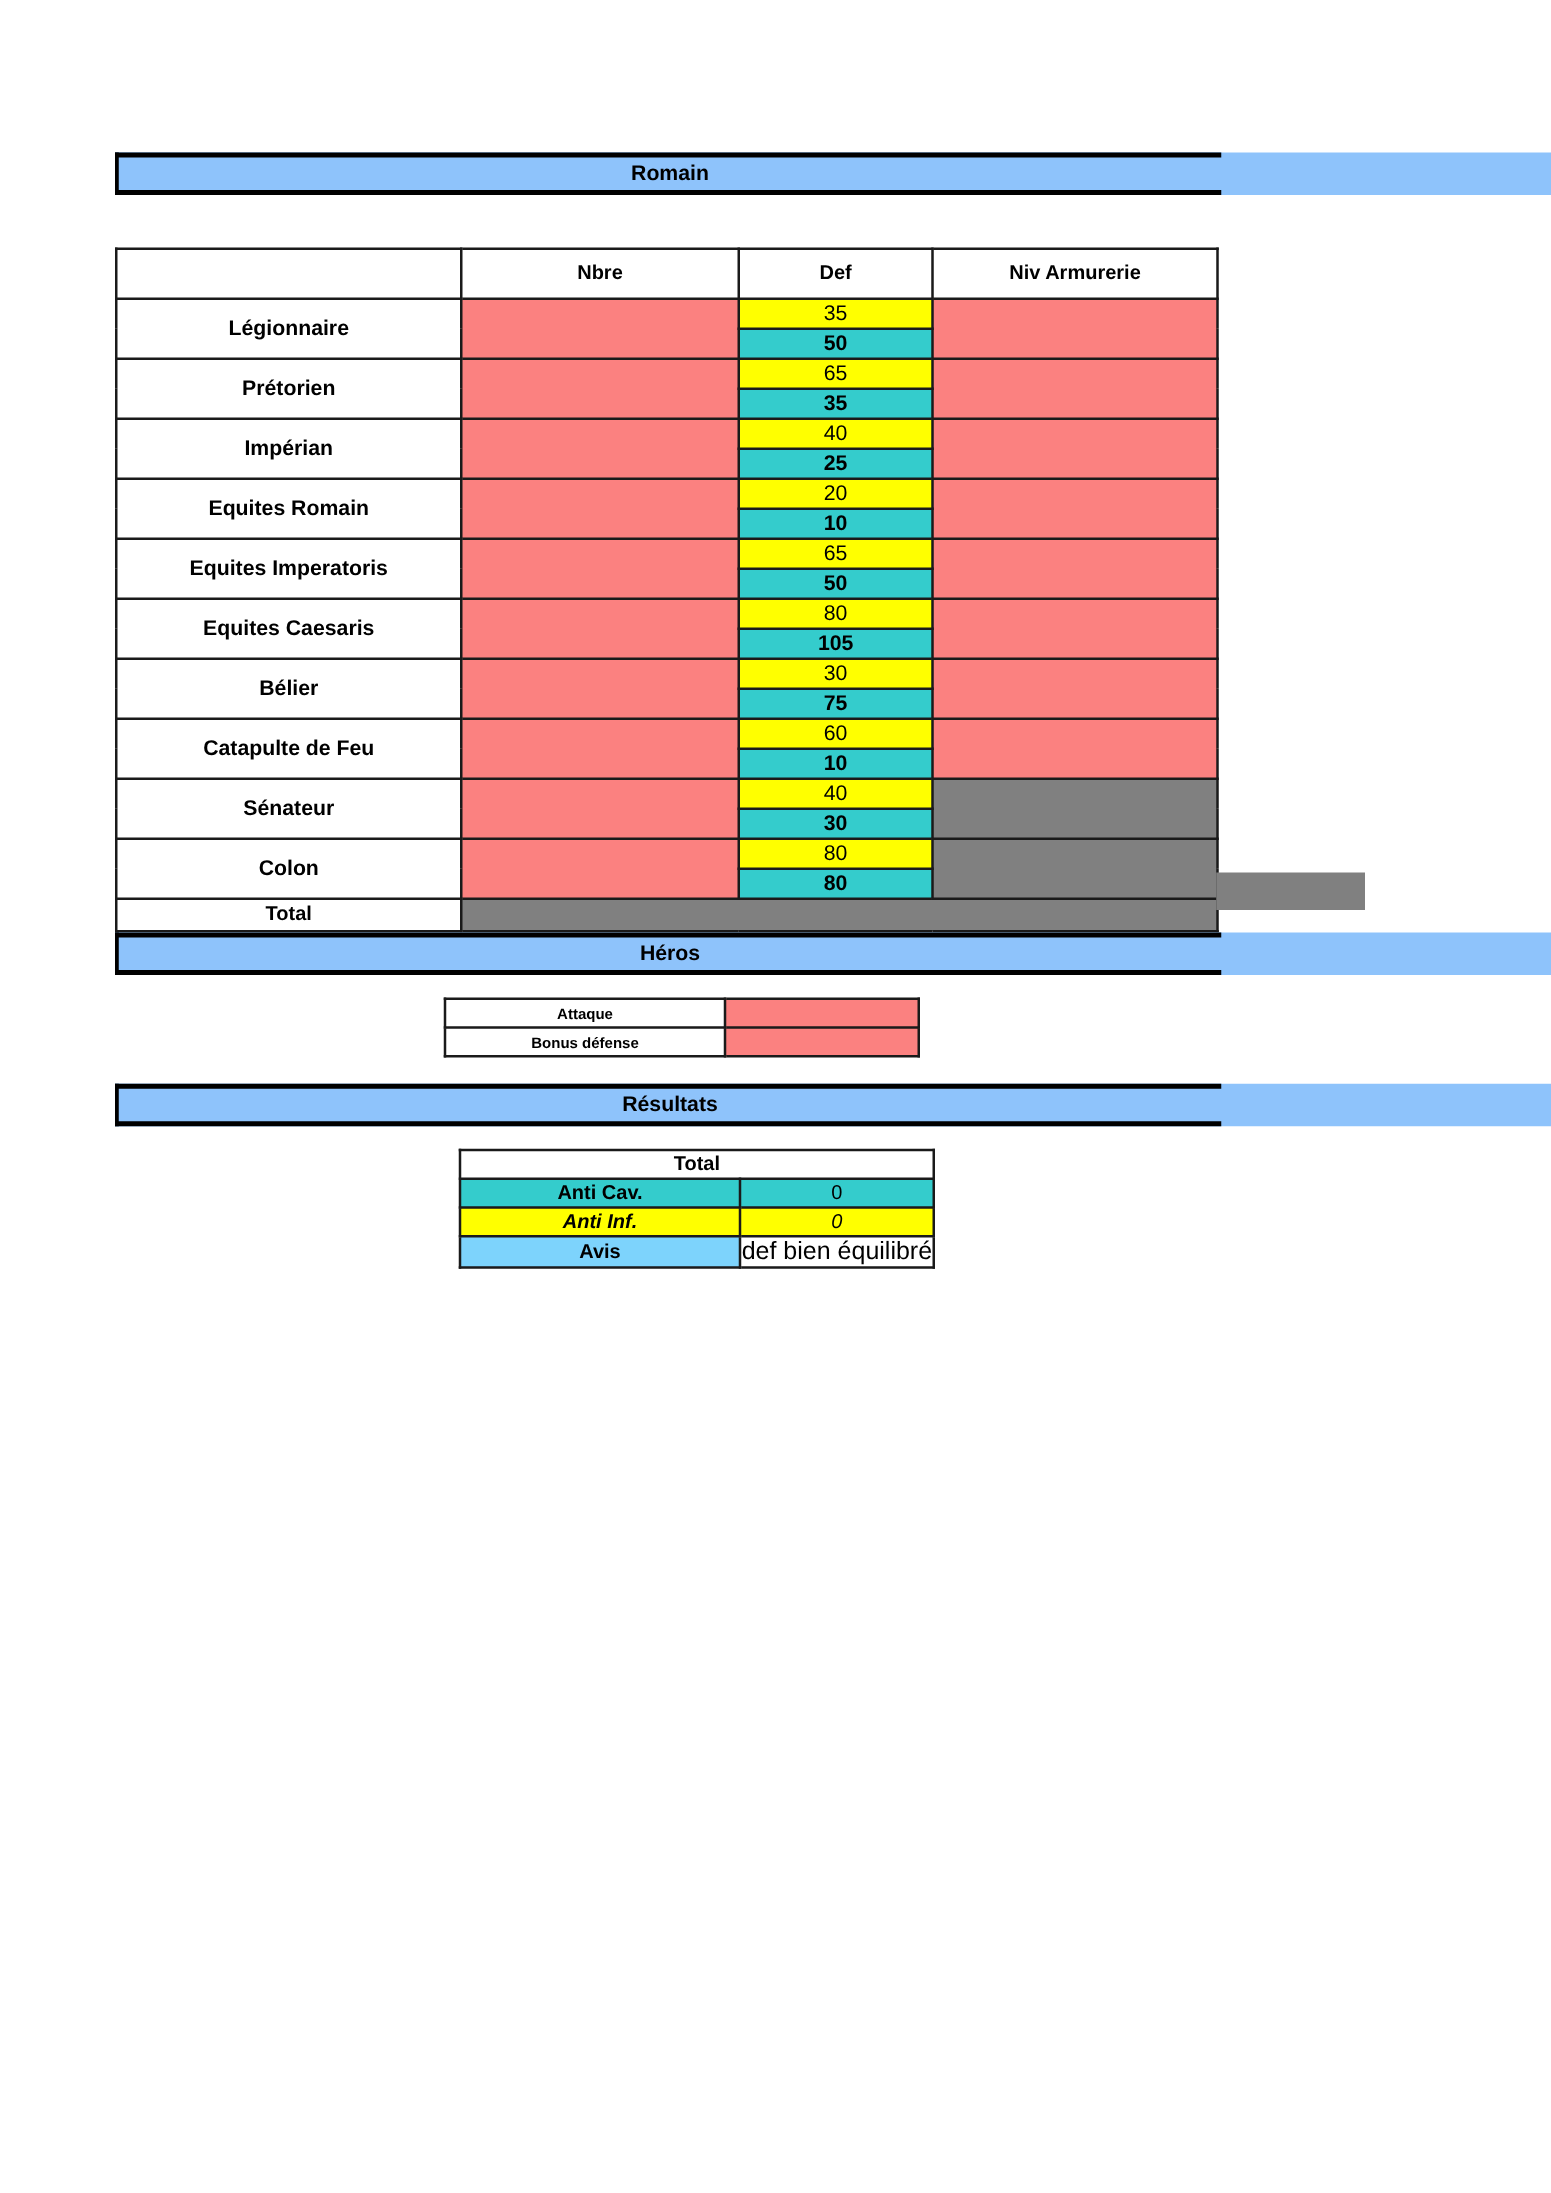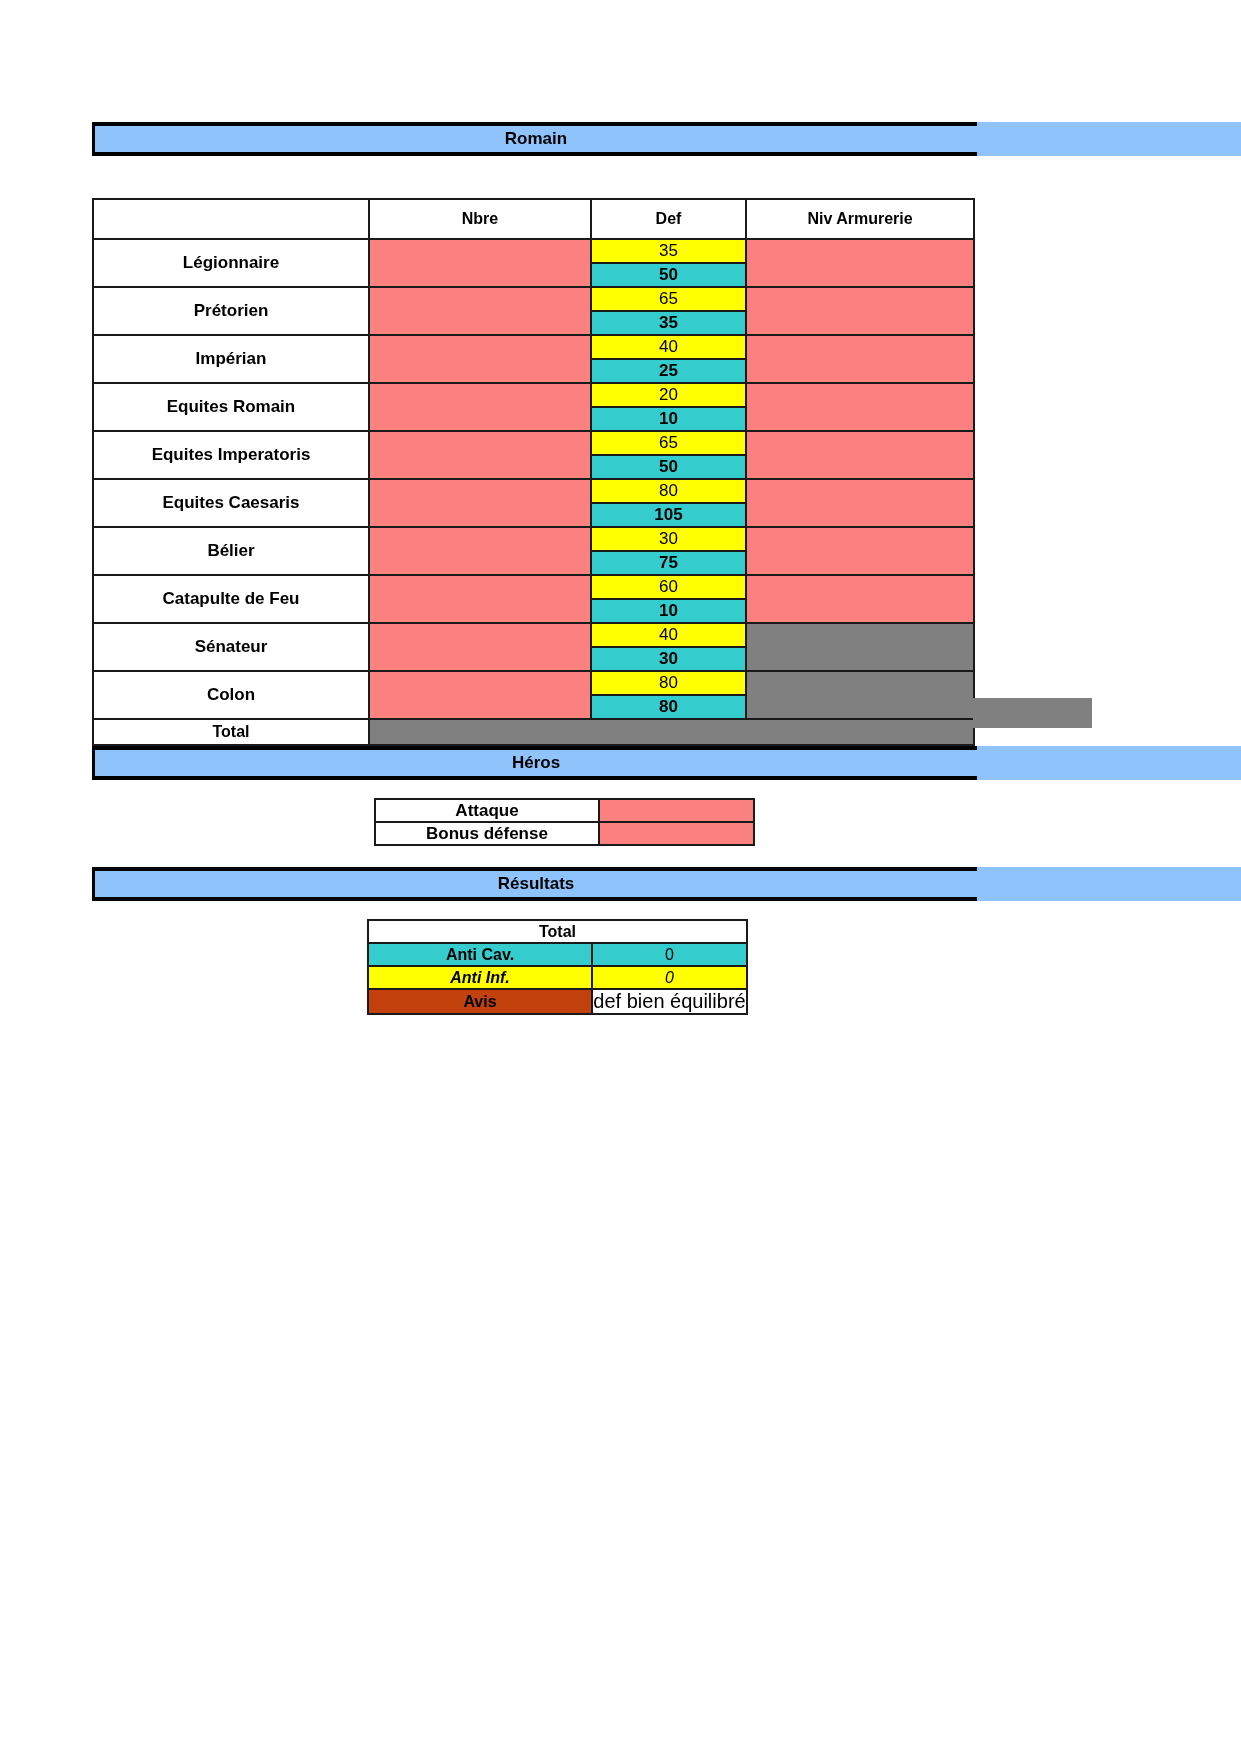--- a/index.html
+++ b/index.html
@@ -121,25 +121,25 @@
     left: 973px;
     top: 698px;
     width: 119px;
     height: 30px;
     background: #808080;
   }
 
   
   .hero-table {
     position: absolute;
-    left: 374px;
+    left: 355px;
     top: 798px;
     border-collapse: collapse;
     table-layout: fixed;
-    font-size: 17px;
+    font-size: 12px;
   }
   .hero-table col.h-label { width: 224px; }
   .hero-table col.h-val   { width: 155px; }
   .hero-table td {
     border: 2px solid #1a1a1a;
     padding: 0;
     height: 23px;
     text-align: center;
     vertical-align: middle;
     box-sizing: border-box;
@@ -176,21 +176,21 @@
     font-size: 16px;
     color: #000;
   }
   .res-label {
     font-weight: bold;
     color: #000;
   }
   .res-value { color: #000; }
   .bg-cyan   { background: #34CCCC; }
   .bg-yellow { background: #FFFF00; font-style: italic; }
-  .bg-white  { background: #c2410c; }
+  .bg-white  { background: #7dd3fc; }
   .res-avis-value {
     background: #ffffff;
     font-weight: normal;
     font-size: 20px;
     text-align: center;
   }
 </style>
 </head>
 <body>
 

